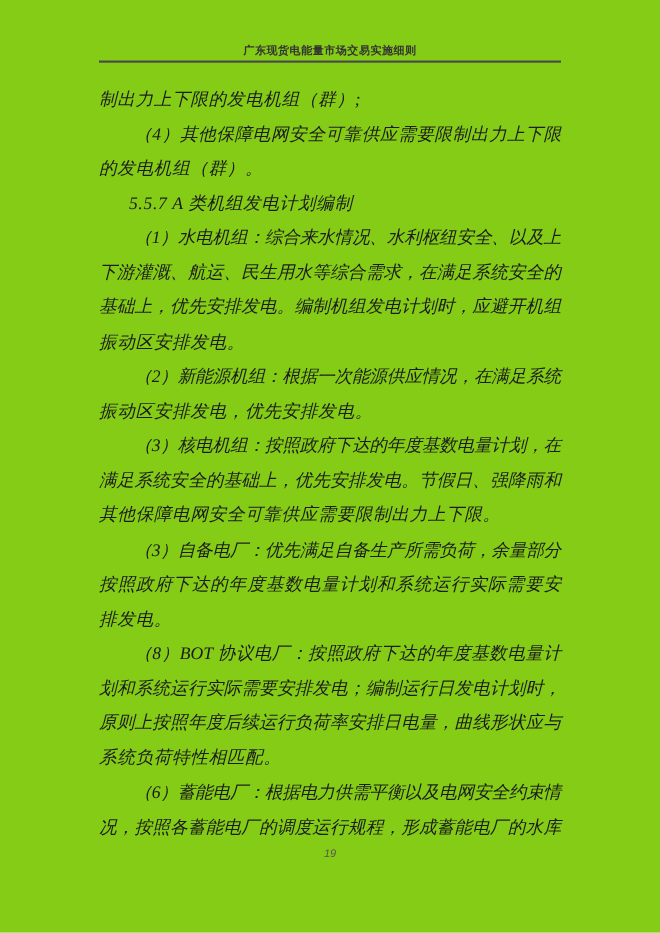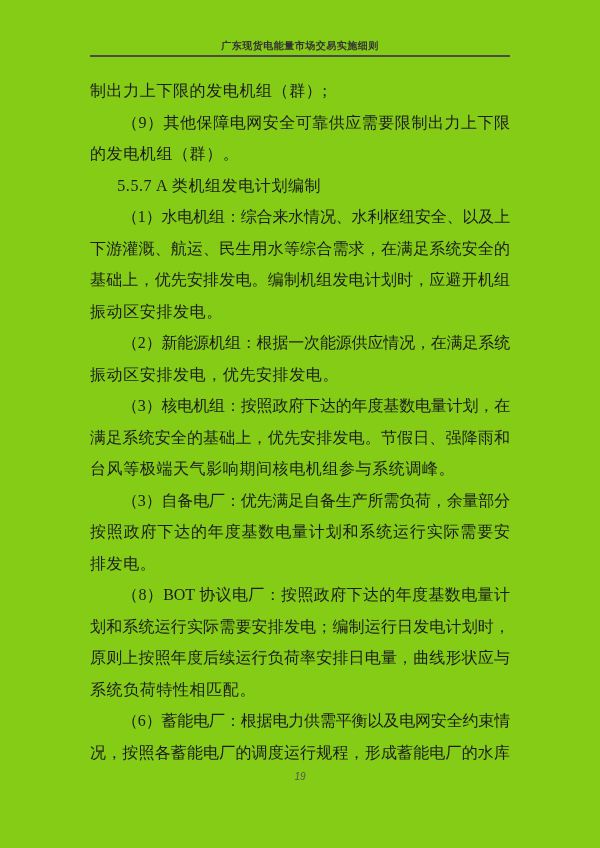--- a/index.html
+++ b/index.html
@@ -29,20 +29,21 @@
   .doc-body{
     position:absolute;
     left:90px;top:75px;width:420px;
     font-size:16px;
     line-height:31.5px;
   }
   .para{margin:0;}
   .line{
     text-align:justify;
     text-align-last:justify;
+    font-style:italic;
   }
   .line.last{
     text-align-last:left;
     letter-spacing:0.6px;
   }
   .line.indent{text-indent:2em;}
   .para.heading .line{text-indent:1.7em;}
   .footer{
     position:absolute;
     left:0;top:771px;width:100%;
@@ -57,40 +58,40 @@
 <body>
 
 <div class="page">
   <div class="header-title">广东现货电能量市场交易实施细则</div>
   <div class="header-rule"></div>
   <div class="doc-body" id="doc-body">
       <div class="para body">
         <div class="line last" style="">制出力上下限的发电机组（群）;</div>
       </div>
       <div class="para body">
-        <div class="line indent" style="">（9）其他保障电网安全可靠供应需要限制出力上下限</div>
+        <div class="line indent" style="">（4）其他保障电网安全可靠供应需要限制出力上下限</div>
         <div class="line last" style="">的发电机组（群）。</div>
       </div>
       <div class="para heading">
         <div class="line last indent" style="">5.5.7 A 类机组发电计划编制</div>
       </div>
       <div class="para body">
         <div class="line indent" style="letter-spacing: -0.2px;">（1）水电机组：综合来水情况、水利枢纽安全、以及上</div>
         <div class="line" style="">下游灌溉、航运、民生用水等综合需求，在满足系统安全的</div>
         <div class="line" style="">基础上，优先安排发电。编制机组发电计划时，应避开机组</div>
         <div class="line last" style="">振动区安排发电。</div>
       </div>
       <div class="para body">
         <div class="line indent" style="letter-spacing: -0.2px;">（2）新能源机组：根据一次能源供应情况，在满足系统</div>
         <div class="line last" style="">振动区安排发电，优先安排发电。</div>
       </div>
       <div class="para body">
         <div class="line indent" style="letter-spacing: -0.2px;">（3）核电机组：按照政府下达的年度基数电量计划，在</div>
         <div class="line" style="">满足系统安全的基础上，优先安排发电。节假日、强降雨和</div>
-        <div class="line last" style="">台风等极端天气影响期间核电机组参与系统调峰。</div>
+        <div class="line last" style="">其他保障电网安全可靠供应需要限制出力上下限。</div>
       </div>
       <div class="para body">
         <div class="line indent" style="letter-spacing: -0.2px;">（3）自备电厂：优先满足自备生产所需负荷，余量部分</div>
         <div class="line" style="">按照政府下达的年度基数电量计划和系统运行实际需要安</div>
         <div class="line last" style="">排发电。</div>
       </div>
       <div class="para body">
         <div class="line indent" style="">（8）BOT 协议电厂：按照政府下达的年度基数电量计</div>
         <div class="line" style="">划和系统运行实际需要安排发电；编制运行日发电计划时，</div>
         <div class="line" style="">原则上按照年度后续运行负荷率安排日电量，曲线形状应与</div>

